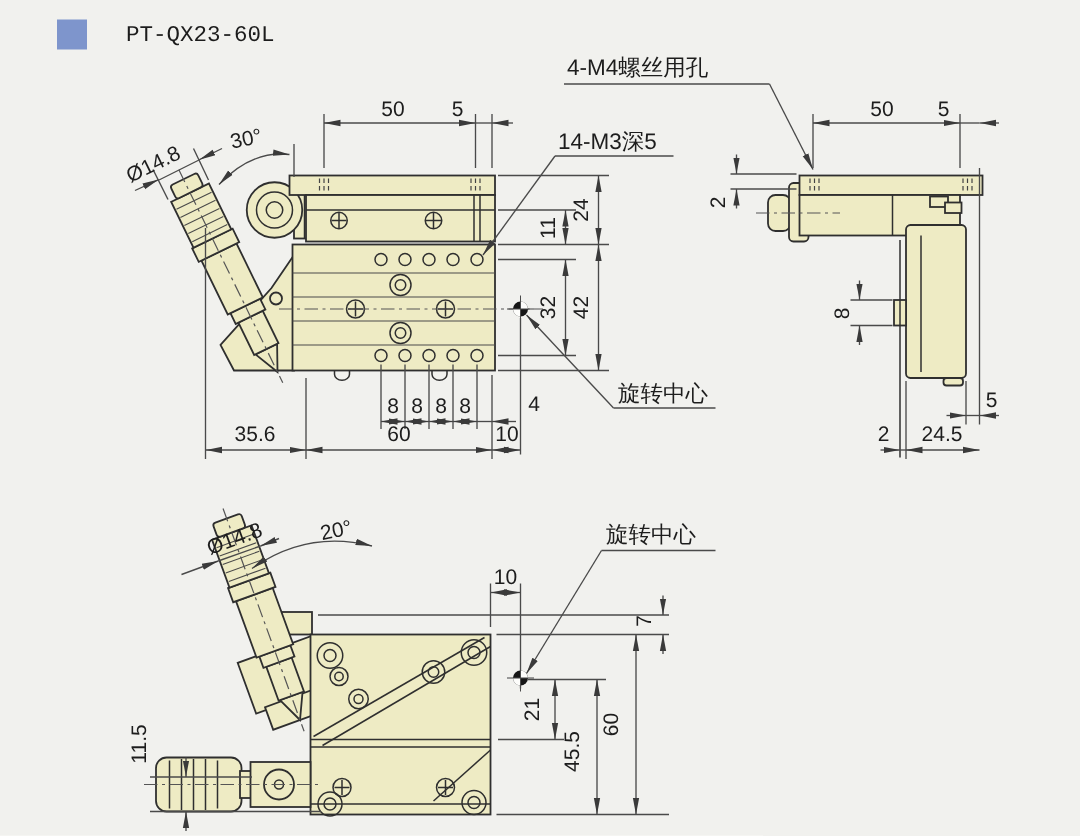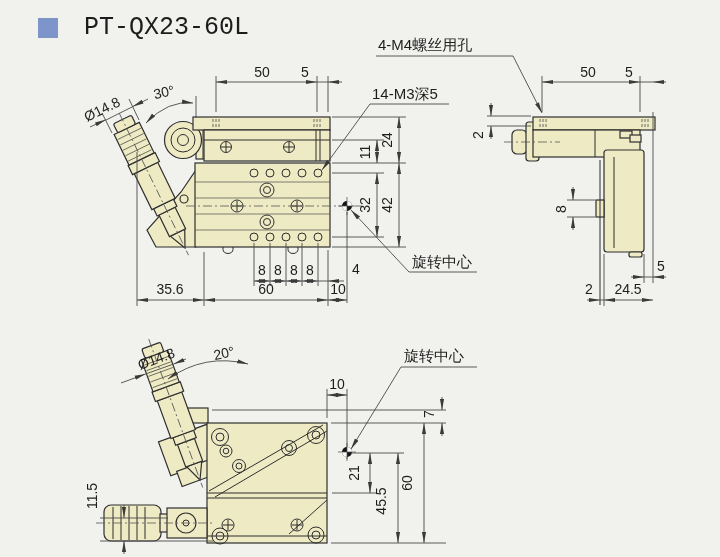--- a/index.html
+++ b/index.html
@@ -1,20 +1,20 @@
 <!DOCTYPE html>
 <html><head>
 <meta charset="utf-8">
 <style>
   html,body{margin:0;padding:0;}
   #stage{position:relative;width:720px;height:557px;background:#f1f1ee;overflow:hidden;
          font-family:"Liberation Sans",sans-serif;}
   #hdr{position:absolute;left:38px;top:13px;display:flex;align-items:center;}
   #hdr .sq{width:20px;height:20px;background:#7e95cc;}
-  #hdr .t{margin-left:26px;font-family:"Liberation Mono",monospace;font-size:25px;color:#1c1c1c;letter-spacing:0px;}
+  #hdr .t{margin-left:26px;font-family:"Liberation Mono",monospace;font-size:15px;color:#1c1c1c;letter-spacing:0px;}
   svg{position:absolute;left:0;top:0;}
   .part{fill:#eeebc4;stroke:#2f2f2f;stroke-width:1.2;}
   .pline{stroke:#2f2f2f;stroke-width:1;fill:none;}
   .thin{stroke:#4a4a4a;stroke-width:0.7;fill:none;}
   .dim{stroke:#4a4a4a;stroke-width:0.9;fill:none;}
   .cl{stroke:#555;stroke-width:0.8;fill:none;stroke-dasharray:9 3 2 3;}
   .hid{stroke:#444;stroke-width:0.8;fill:none;stroke-dasharray:3 2;}
   text{fill:#1d1d1d;font-size:14px;font-family:"Liberation Sans",sans-serif;}
   .lab{font-size:15px;}
 </style>

